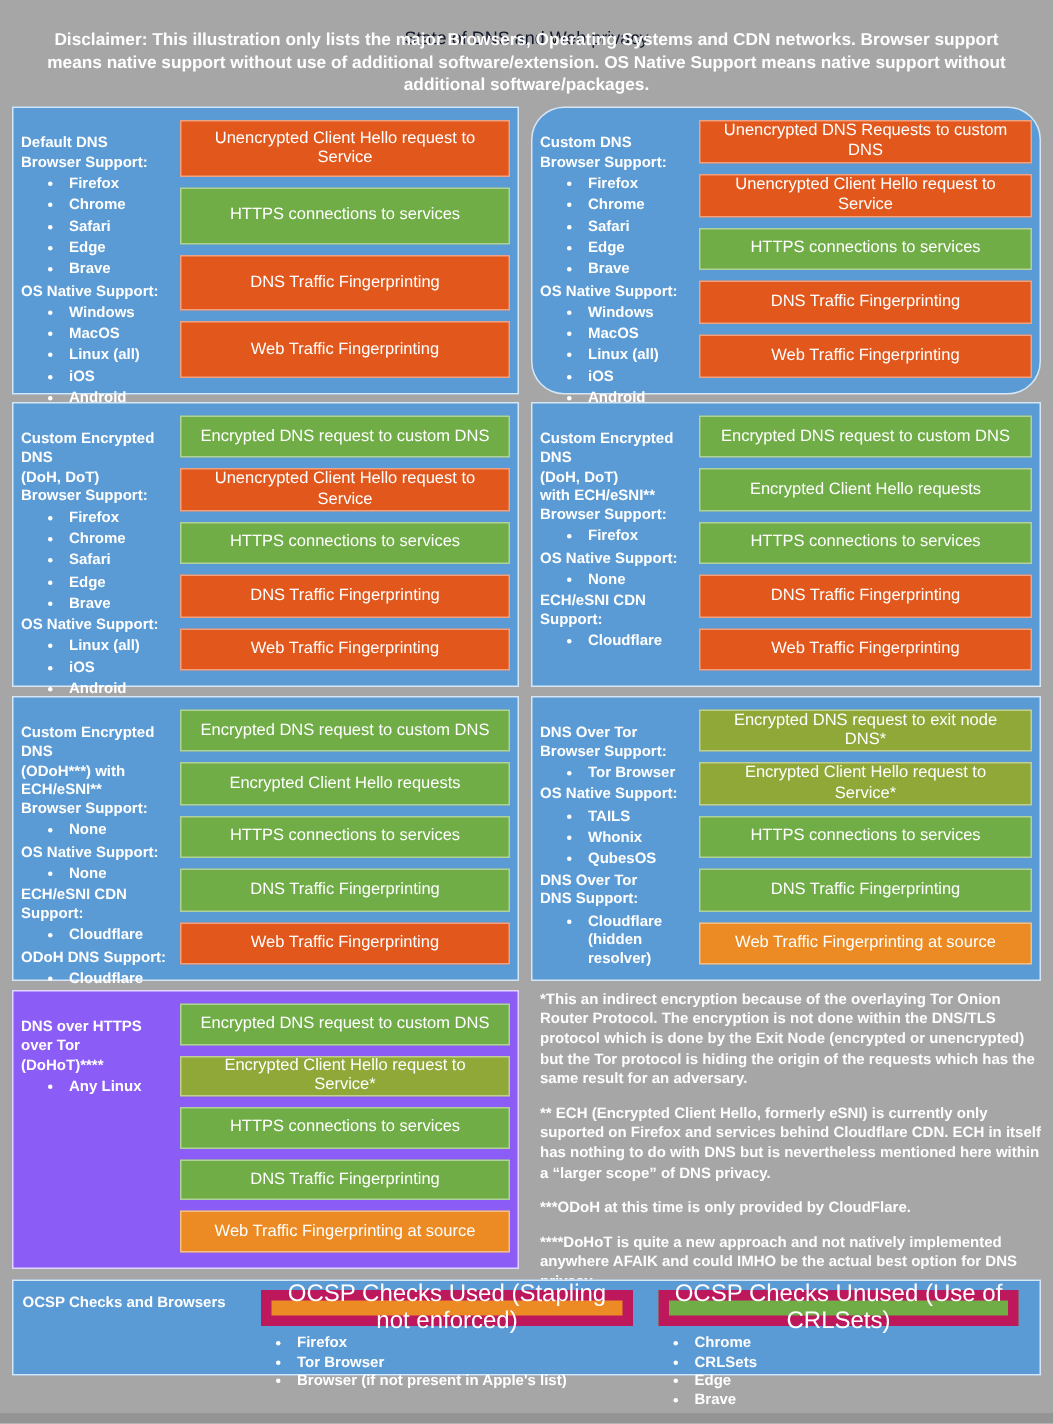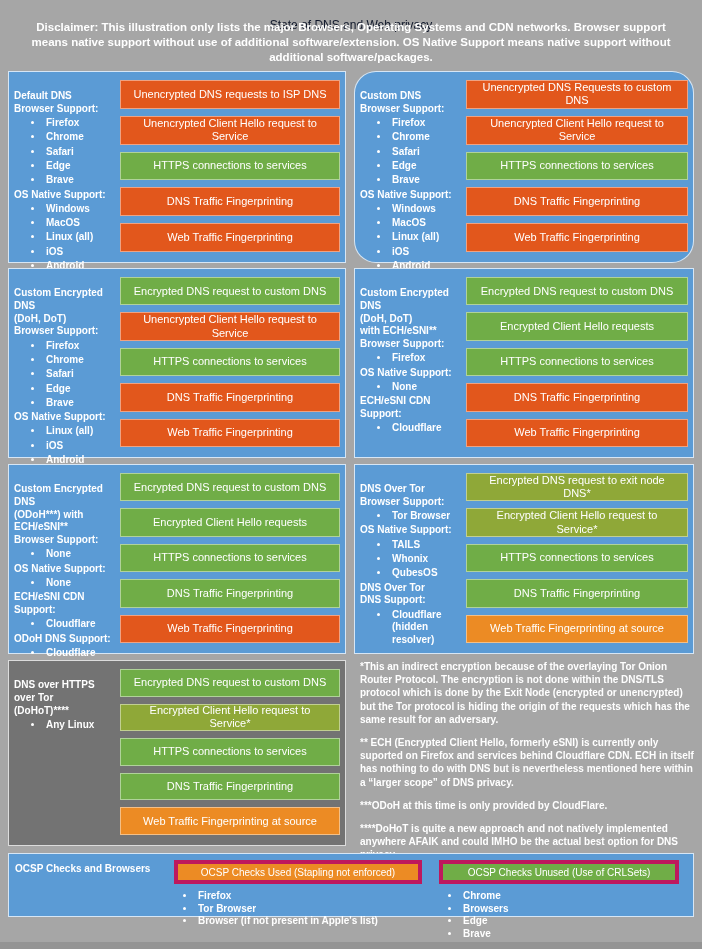--- a/index.html
+++ b/index.html
@@ -31,21 +31,21 @@
   .footnotes{position:absolute;left:356px;top:660px;width:338px;height:188px;
     color:#fff;font-weight:bold;font-size:10px;line-height:1.32;}
   .footnotes p{margin:0 0 10px 4px;}
   .ocsp{position:absolute;left:8px;top:853px;width:686px;height:64px;background:#5B9BD5;
     border:1px solid rgba(255,255,255,0.75);box-sizing:border-box;}
   .ocsp-label{position:absolute;left:6px;top:9px;color:#fff;font-weight:bold;font-size:10px;}
   .ocsp-col{position:absolute;top:6px;}
   .ocsp-col.used{left:165px;width:248px;}
   .ocsp-col.unused{left:430px;width:240px;}
   .ocsp-header{height:24px;display:flex;align-items:center;justify-content:center;
-    color:#fff;font-size:10px;border:4px solid #be185d;box-sizing:border-box;}
+    color:#fff;font-size:16px;border:7px solid #be185d;box-sizing:border-box;text-align:center;}
   .ocsp-col ul.bullets{margin-top:6px;padding-left:22px;color:#fff;font-weight:bold;font-size:10px;}
   .bottom-shade{position:absolute;left:0;right:0;bottom:0;height:7px;background:#949494;}
 </style>
 </head>
 <body>
 
 <div class="stage" style="background: rgb(166, 166, 166);">
 
   <div class="page-title">State of DNS and Web privacy</div>
   <div class="disclaimer">Disclaimer: This illustration only lists the major Browsers, Operating Systems and CDN networks. Browser support means native support without use of additional software/extension. OS Native Support means native support without additional software/packages.</div>
@@ -64,21 +64,20 @@
       <div class="plabel">OS Native Support:</div>
       <ul class="bullets">
         <li>Windows</li>
         <li>MacOS</li>
         <li>Linux (all)</li>
         <li>iOS</li>
         <li>Android</li>
       </ul>
     </div>
     <div class="bars">
-      <div class="bar" style="background: rgb(226, 87, 28);">Unencrypted DNS requests to ISP DNS</div>
       <div class="bar" style="background: rgb(226, 87, 28);">Unencrypted Client Hello request to Service</div>
       <div class="bar" style="background: rgb(112, 173, 71);">HTTPS connections to services</div>
       <div class="bar" style="background: rgb(226, 87, 28);">DNS Traffic Fingerprinting</div>
       <div class="bar" style="background: rgb(226, 87, 28);">Web Traffic Fingerprinting</div>
     </div>
   </div>
 
   <div class="panel p2" style="background: rgb(91, 155, 213); border-radius: 22px;">
     <div class="pleft">
       <div class="ptitle">Custom DNS</div>
@@ -216,21 +215,21 @@
     </div>
     <div class="bars">
       <div class="bar" style="background: rgb(143, 168, 56);">Encrypted DNS request to exit node DNS*</div>
       <div class="bar" style="background: rgb(143, 168, 56);">Encrypted Client Hello request to Service*</div>
       <div class="bar" style="background: rgb(112, 173, 71);">HTTPS connections to services</div>
       <div class="bar" style="background: rgb(112, 173, 71);">DNS Traffic Fingerprinting</div>
       <div class="bar" style="background: rgb(236, 139, 36);">Web Traffic Fingerprinting at source</div>
     </div>
   </div>
 
-  <div class="panel p7" style="background: #737373;">
+  <div class="panel p7" style="background: #8b5cf6;">
     <div class="pleft">
       <div class="ptitle">DNS over HTTPS over Tor
 (DoHoT)****</div>
       <ul class="bullets">
         <li>Any Linux</li>
       </ul>
     </div>
     <div class="bars">
       <div class="bar" style="background: rgb(112, 173, 71);">Encrypted DNS request to custom DNS</div>
       <div class="bar" style="background: rgb(143, 168, 56);">Encrypted Client Hello request to Service*</div>
@@ -254,21 +253,21 @@
       <ul class="bullets">
         <li>Firefox</li>
         <li>Tor Browser</li>
         <li>Browser (if not present in Apple's list)</li>
       </ul>
     </div>
     <div class="ocsp-col unused">
       <div class="ocsp-header" style="background: rgb(112, 173, 71);">OCSP Checks Unused (Use of CRLSets)</div>
       <ul class="bullets">
         <li>Chrome</li>
-        <li>Browsers</li>
+        <li>CRLSets</li>
         <li>Edge</li>
         <li>Brave</li>
       </ul>
     </div>
   </div>
 
   <div class="bottom-shade"></div>
 </div>
 
 </body></html>

